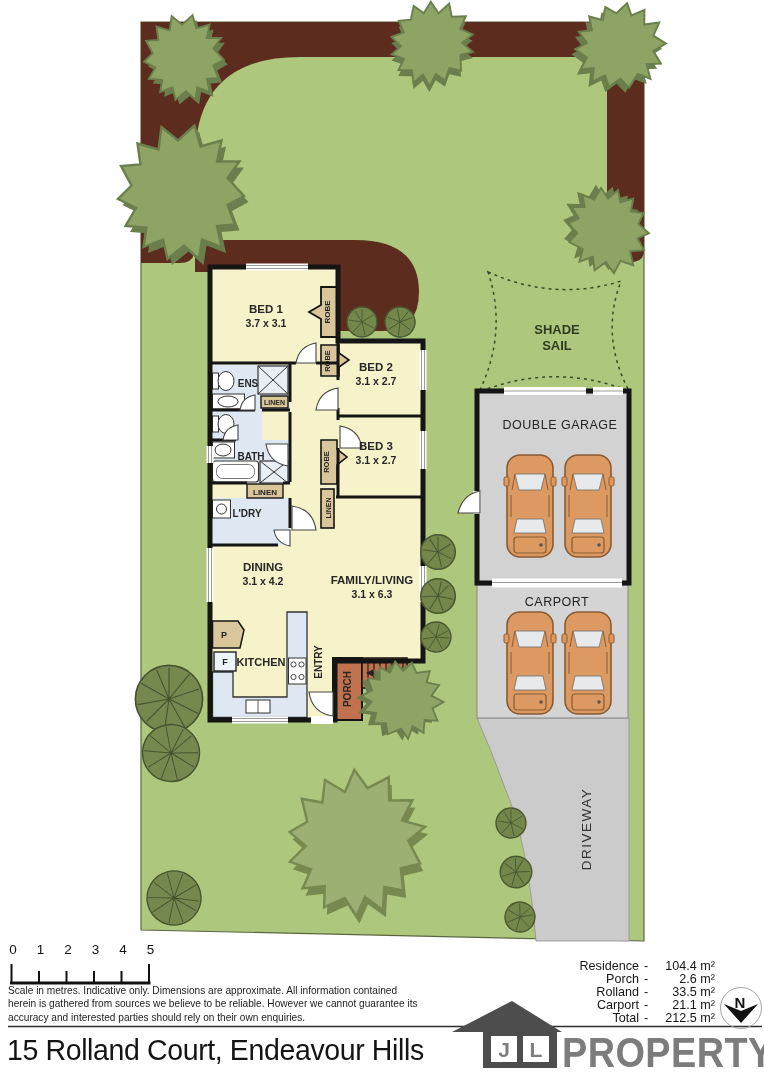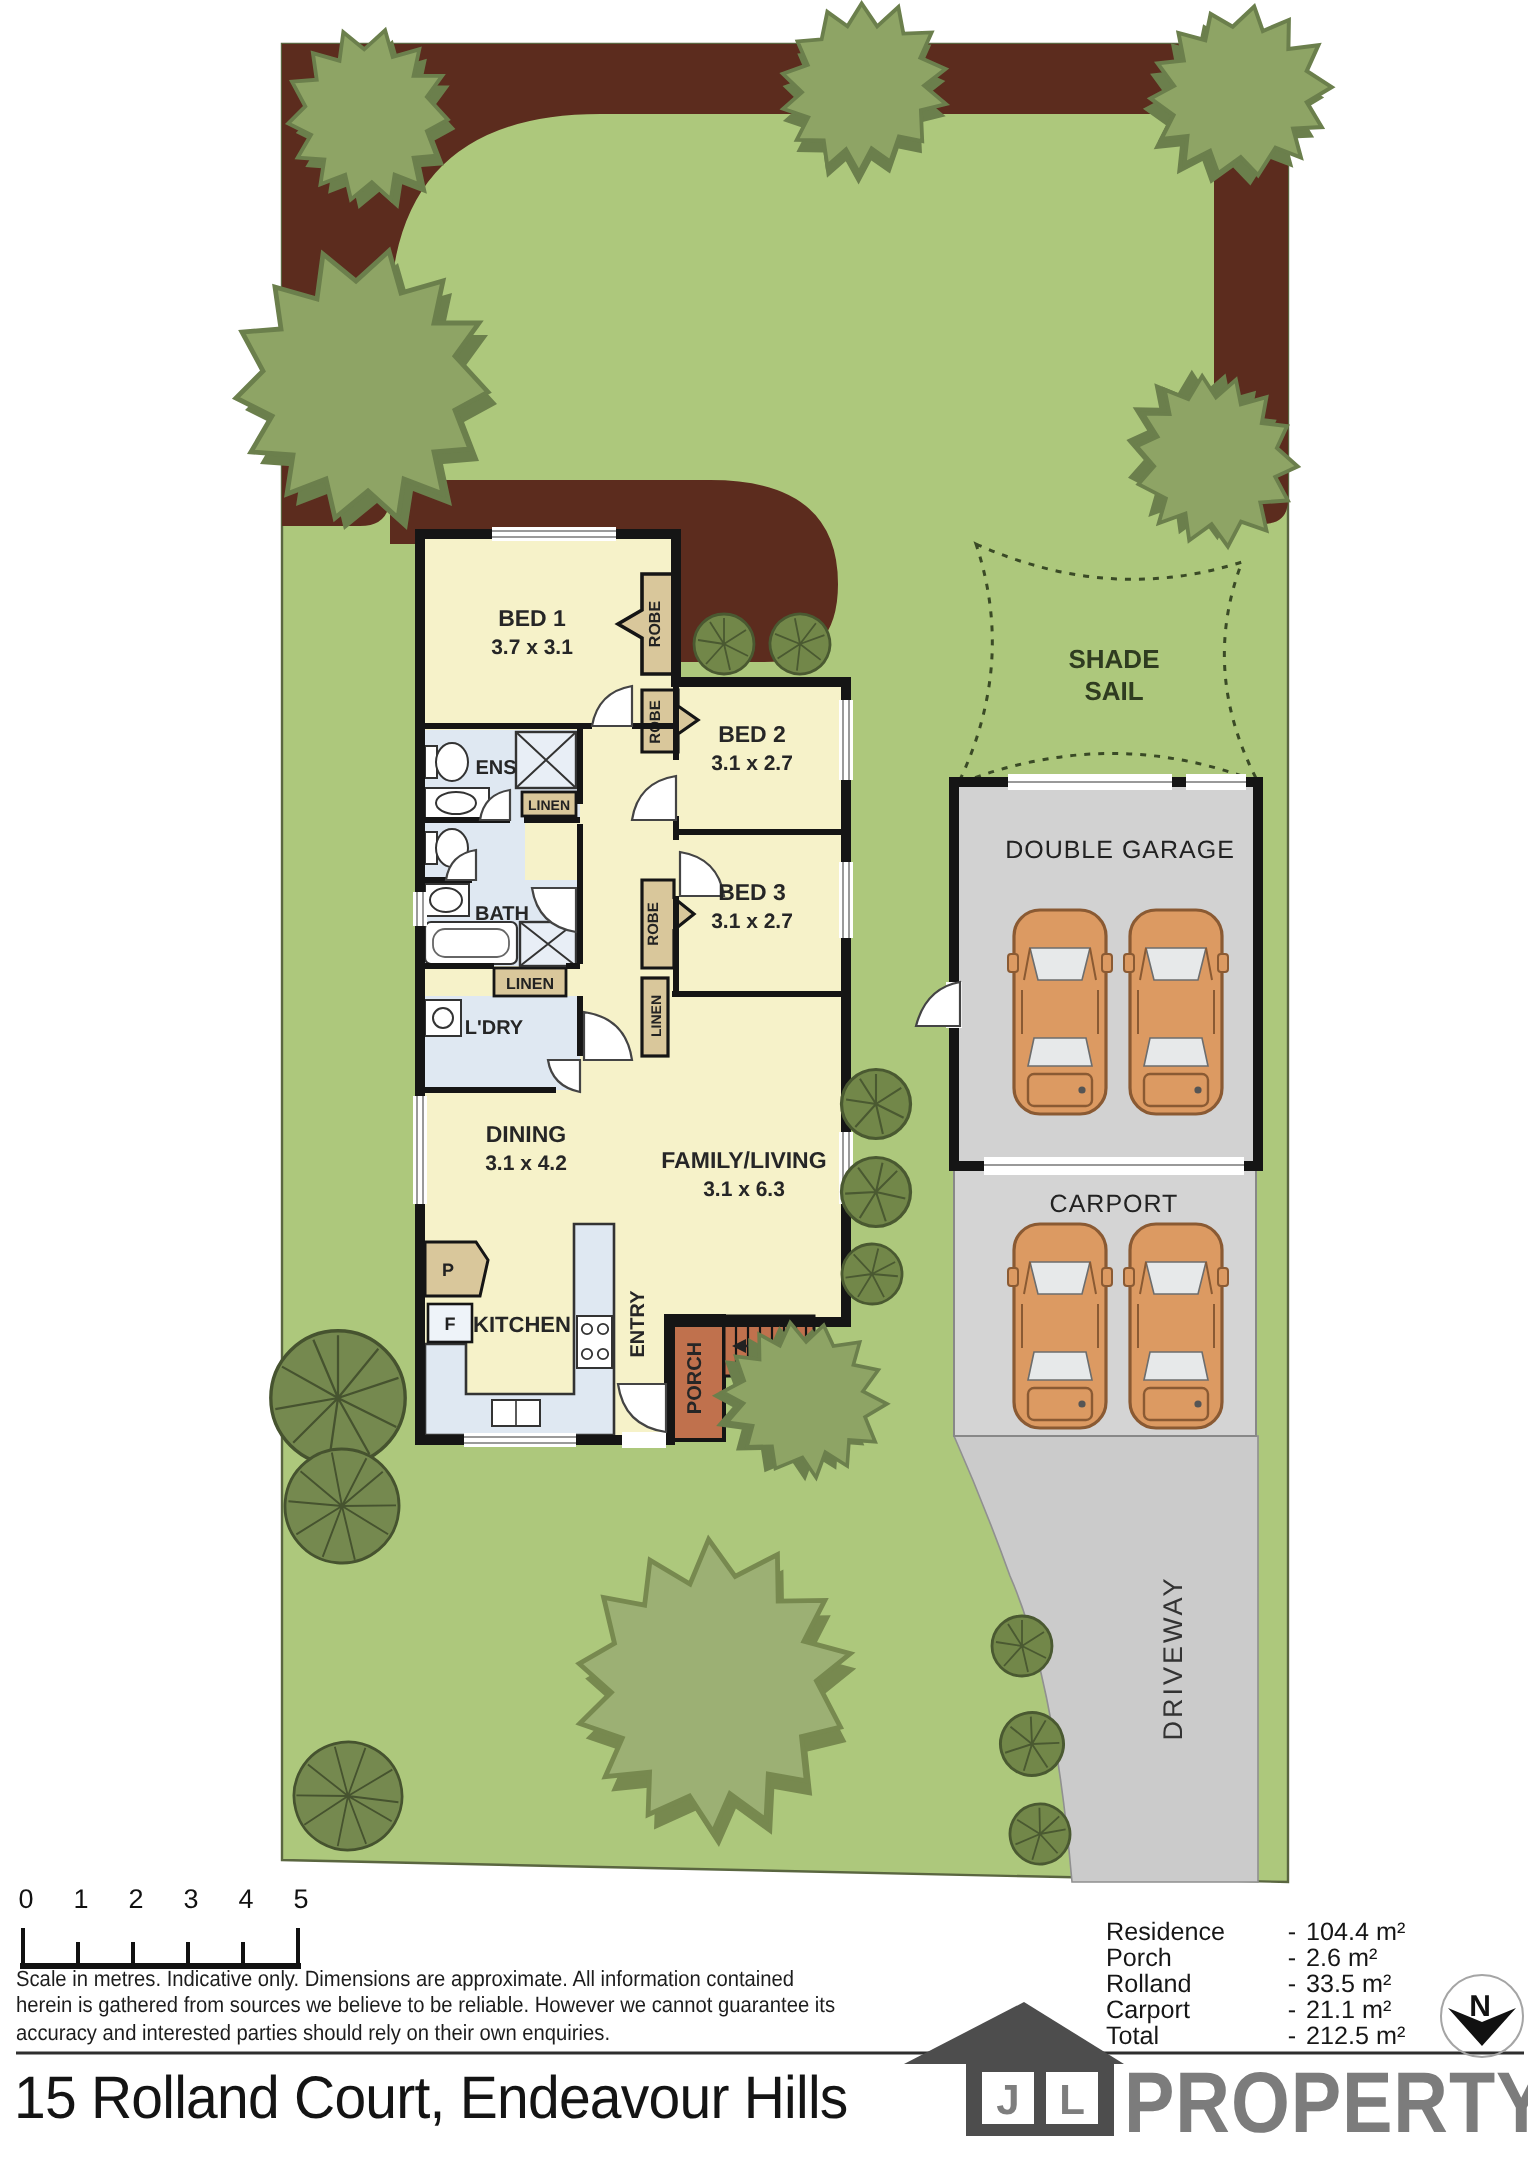--- a/index.html
+++ b/index.html
@@ -4,23 +4,23 @@
 <style>
   html,body{margin:0;padding:0;background:#ffffff;}
   .page{position:relative;width:764px;height:1080px;background:#fff;overflow:hidden;
         font-family:"Liberation Sans",sans-serif;}
   .page svg text{font-family:"Liberation Sans",sans-serif;}
   .abs{position:absolute;}
   .disclaimer{left:8px;top:984px;width:520px;font-size:11px;line-height:13.4px;color:#1c1c1c;
               transform:scaleX(.92);transform-origin:left top;white-space:nowrap;}
   .areas{left:553px;top:960px;width:162px;font-size:12.6px;line-height:13.1px;color:#161616;}
   .areas .row{display:grid;grid-template-columns:1fr 14px 62px;}
-  .areas .lab{text-align:left;}
+  .areas .lab{text-align:right;}
   .areas .dash{text-align:center;}
-  .areas .val{text-align:left;white-space:nowrap;}
+  .areas .val{text-align:right;white-space:nowrap;}
   .title{left:7px;top:1033px;font-size:30px;color:#141414;letter-spacing:-.4px;
          transform:scaleX(.95);transform-origin:left top;white-space:nowrap;}
   .wordmark{left:562px;top:1028px;font-size:43px;font-weight:700;color:#7c7c7c;
             letter-spacing:.5px;transform:scaleX(.88);transform-origin:left top;white-space:nowrap;}
 </style>
 </head>
 <body>
 
 <div class="page">
 

